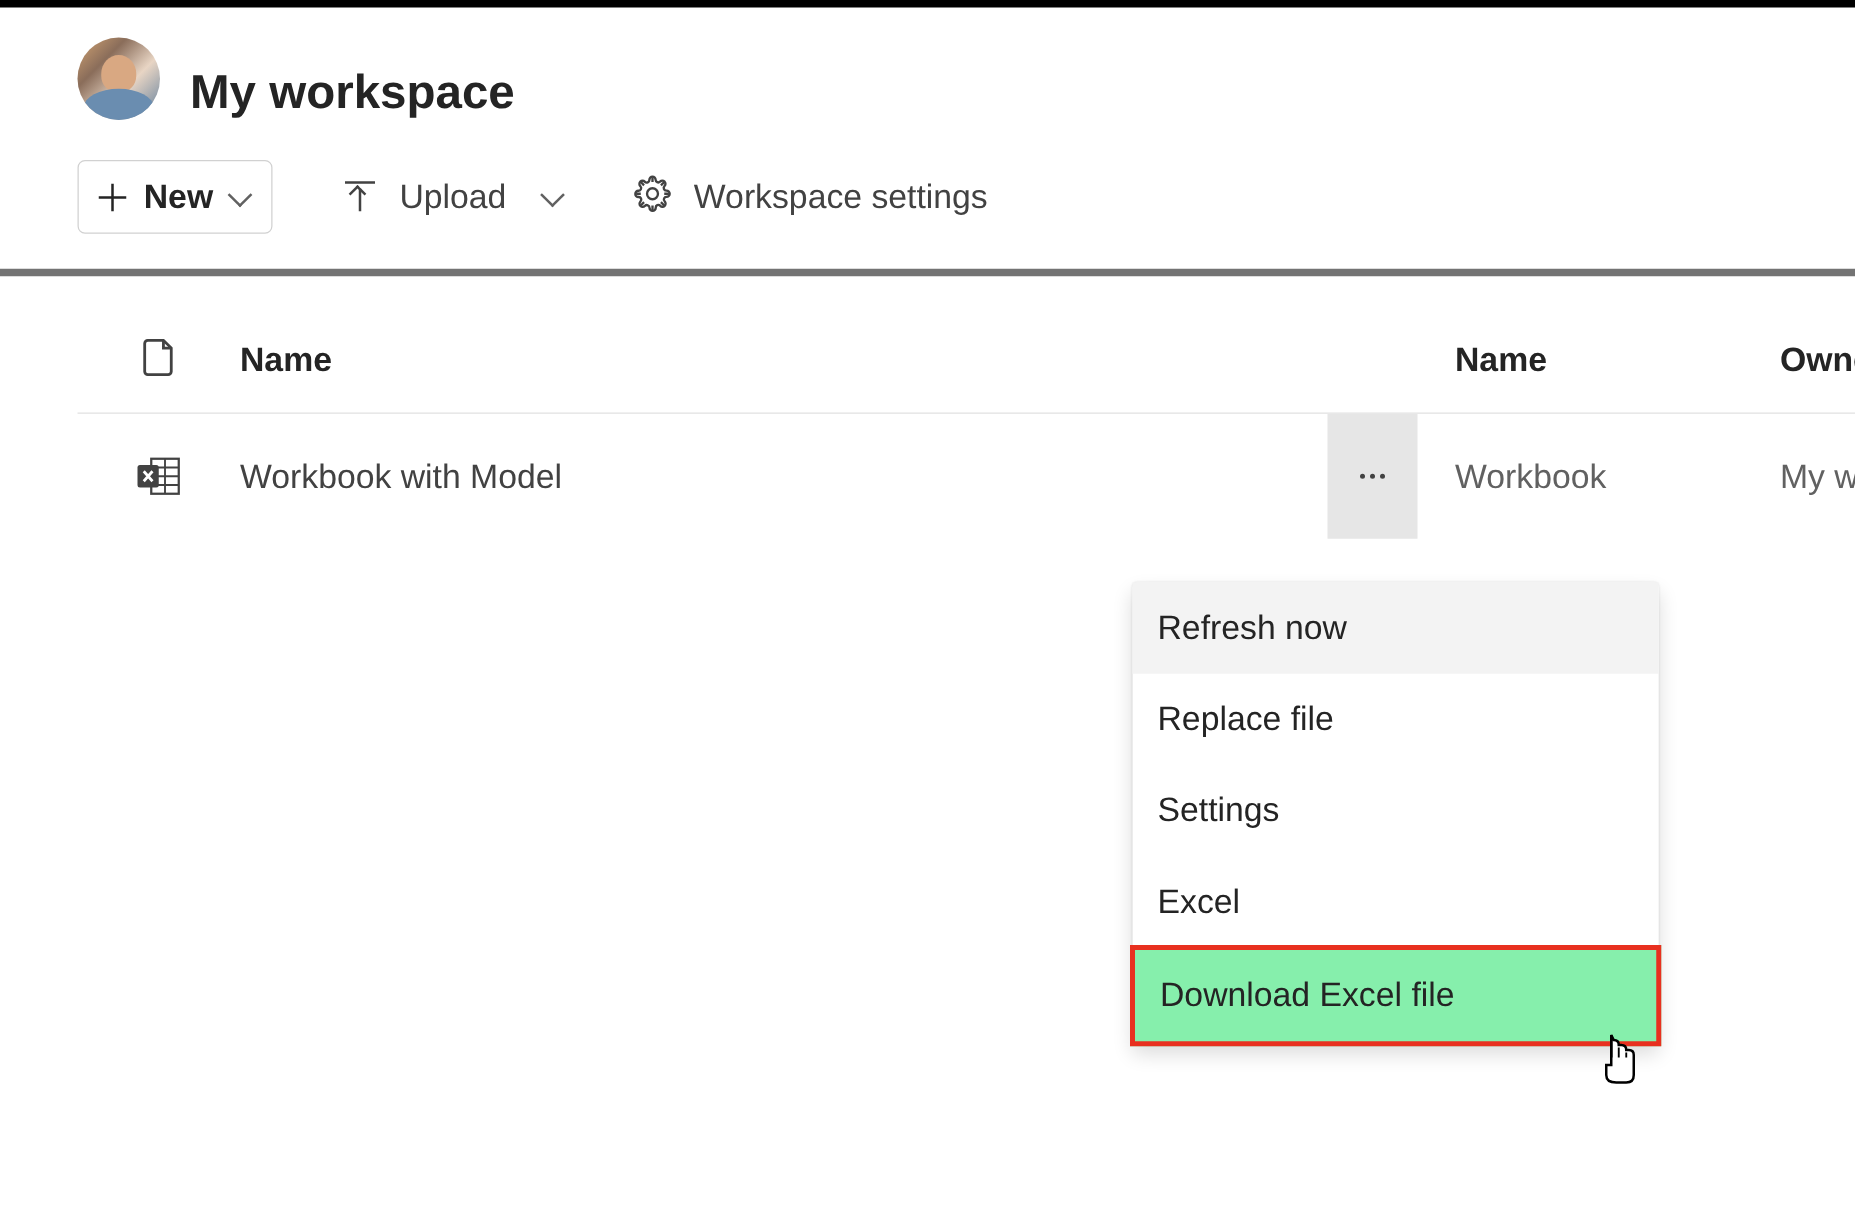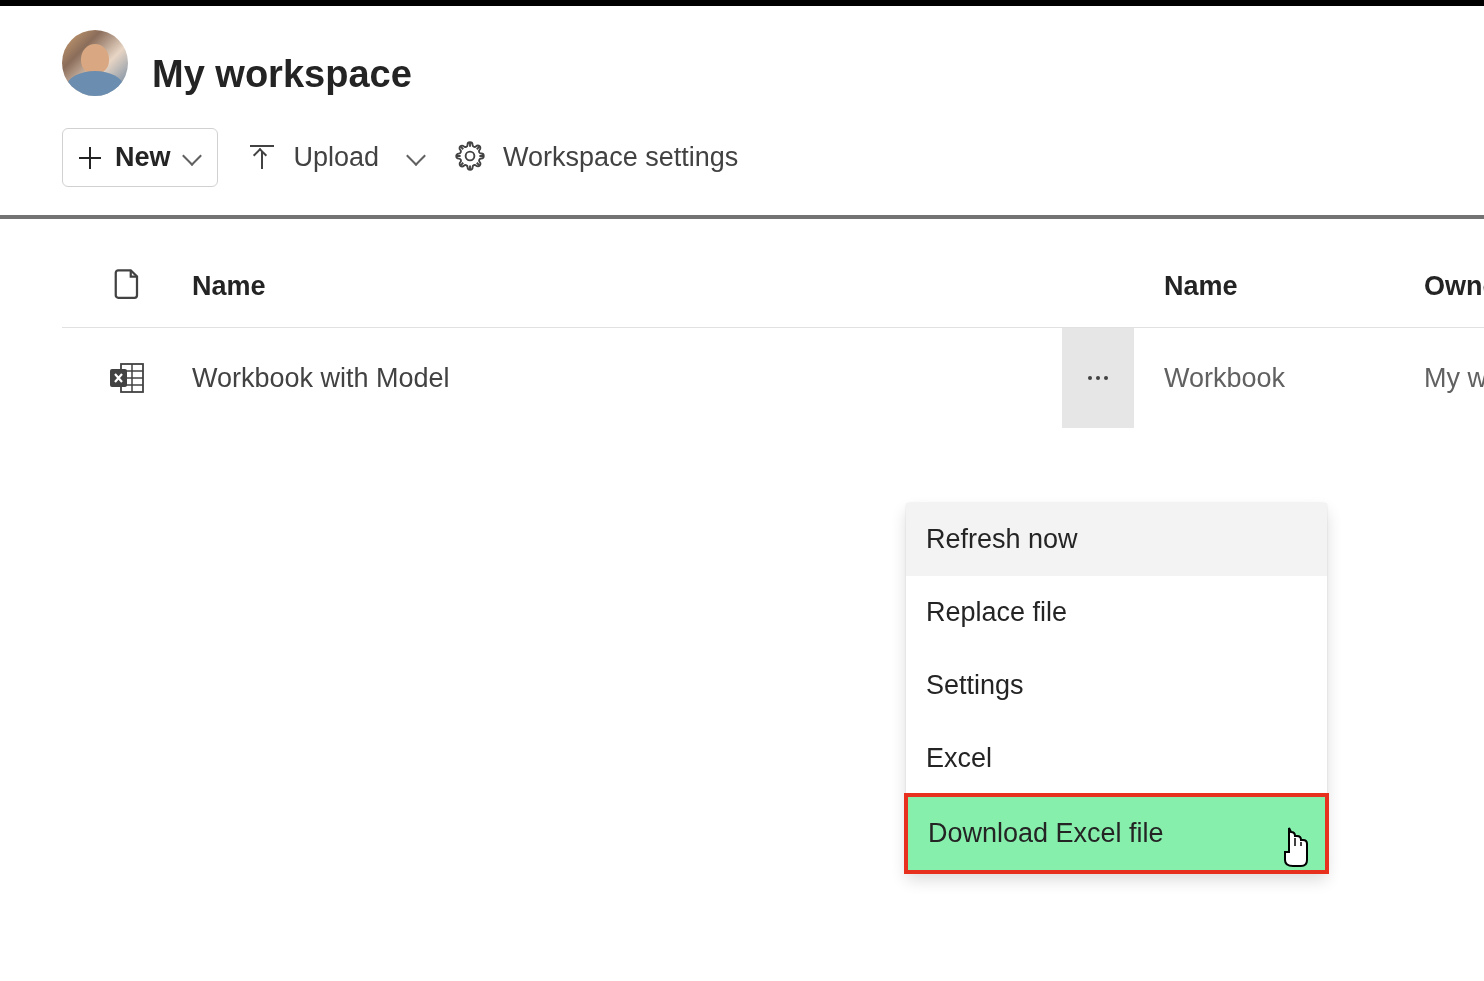--- a/index.html
+++ b/index.html
@@ -53,23 +53,23 @@
       border-radius: 50% 50% 0 0;
     }
     .workspace-title {
       font-size: 38px;
       font-weight: 700;
       color: #242424;
     }
     .toolbar {
       display: flex;
       align-items: center;
-      gap: 32px;
+      gap: 58px;
       padding: 32px 0 28px 62px;
-      border-bottom: 4px solid #737373;
+      border-bottom: 6px solid #737373;
     }
     .new-button {
       display: flex;
       align-items: center;
       gap: 14px;
       padding: 13px 18px 13px 16px;
       border: 1px solid #d1d1d1;
       border-radius: 6px;
       background: #ffffff;
       cursor: pointer;
@@ -235,21 +235,21 @@
       gap: 4px;
     }
     .more-dots span {
       width: 4px;
       height: 4px;
       background: #424242;
       border-radius: 50%;
     }
     .context-menu {
       position: absolute;
-      top: 497px;
+      top: 460px;
       left: 906px;
       width: 421px;
       background: #ffffff;
       box-shadow: 0 8px 16px rgba(0,0,0,0.14), 0 0 2px rgba(0,0,0,0.12);
       border-radius: 4px;
       z-index: 100;
     }
     .menu-item {
       padding: 21px 20px;
       font-size: 27px;

